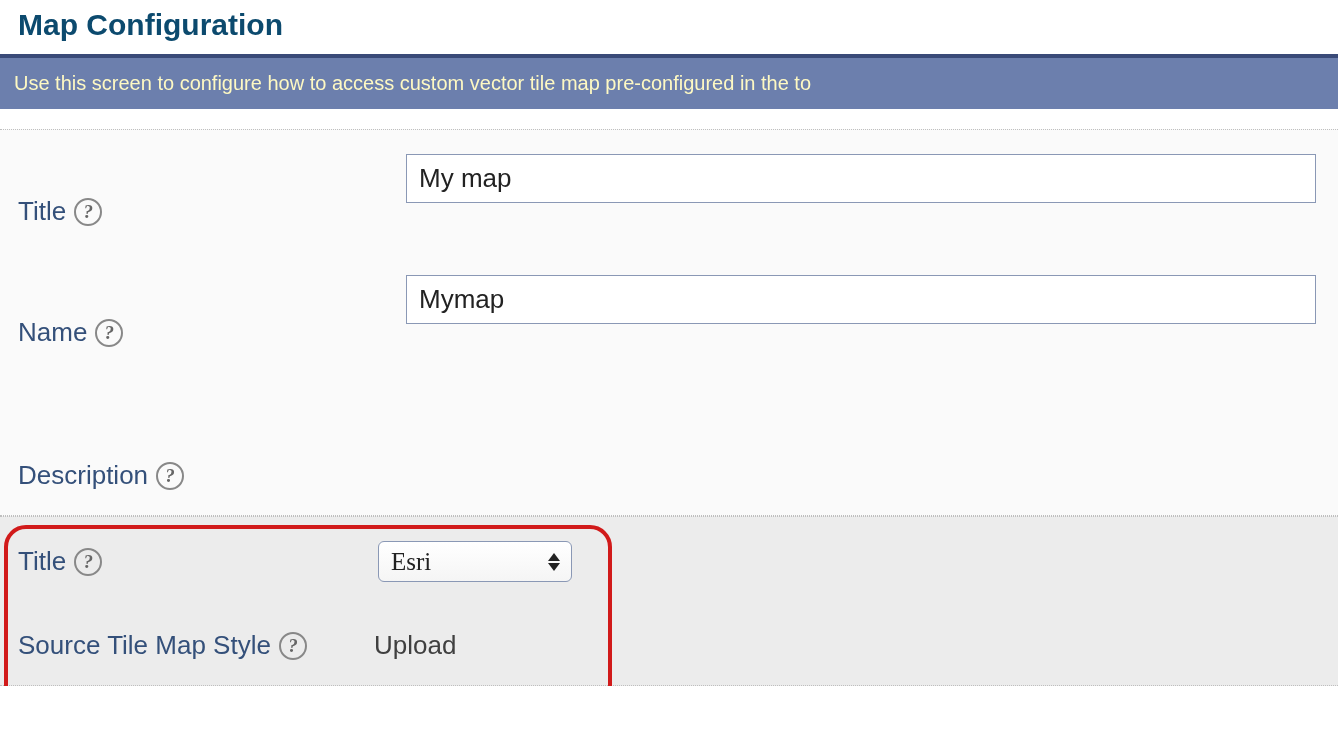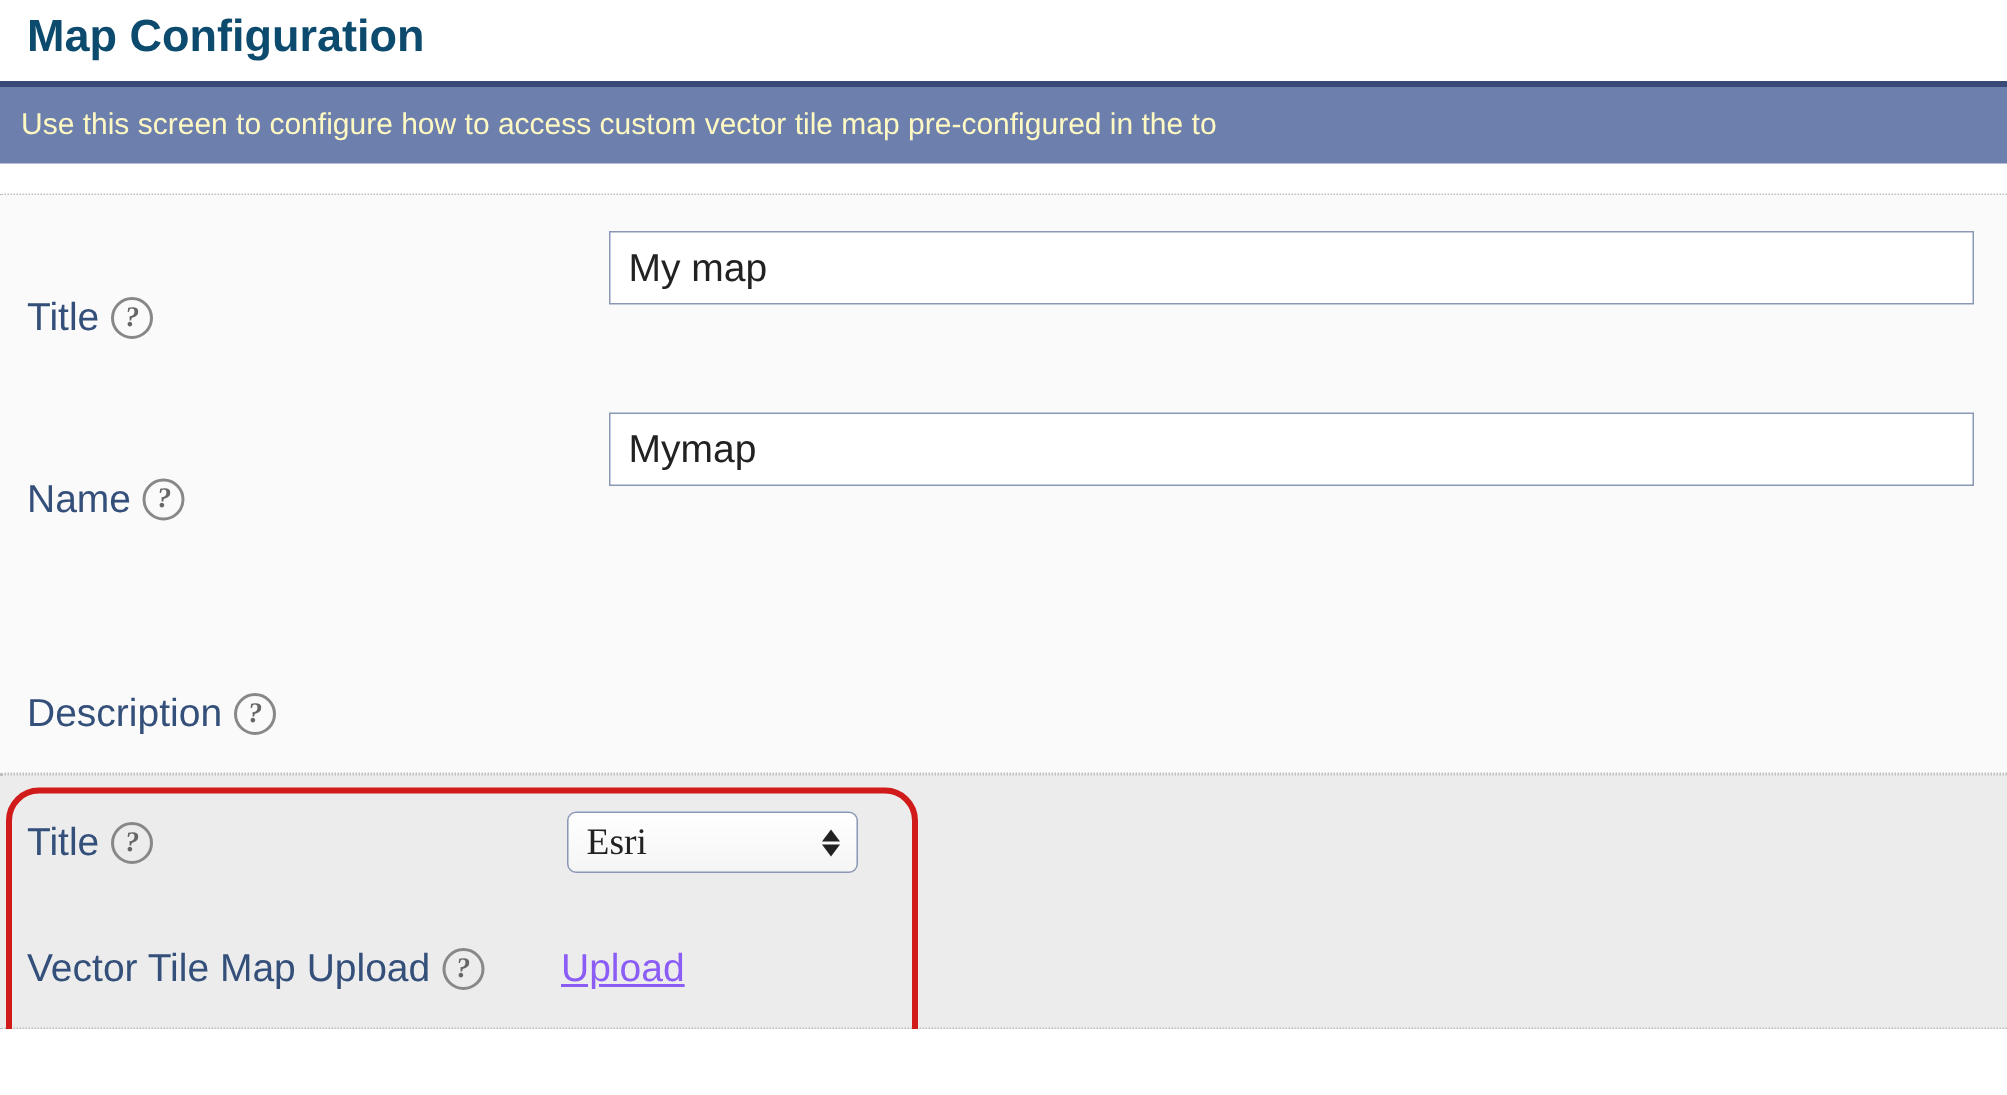--- a/index.html
+++ b/index.html
@@ -152,23 +152,22 @@
     pointer-events: none;
   }
   .arrow-up, .arrow-down {
     width: 0; height: 0;
     border-left: 6px solid transparent;
     border-right: 6px solid transparent;
   }
   .arrow-up { border-bottom: 8px solid #222; }
   .arrow-down { border-top: 8px solid #222; }
   .upload-link {
-    color: #8b5cf6;
-    font-size: 26px;
-    text-decoration: underline;
+    color: #404040;
+    font-size: 26px;
     cursor: pointer;
     margin-left: 16px;
   }
 </style>
 </head>
 <body>
 
 <div class="page-title">Map Configuration</div>
 
 <div class="info-banner">Use this screen to configure how to access custom vector tile map pre-configured in the to</div>
@@ -218,19 +217,19 @@
       </select>
       <span class="select-arrows">
         <span class="arrow-up"></span>
         <span class="arrow-down"></span>
       </span>
     </div>
   </div>
 
   <div class="lower-row">
     <div class="lower-label" style="width:340px;">
-      <span>Vector Tile Map Upload</span>
+      <span>Source Tile Map Style</span>
       <span class="help-icon">?</span>
     </div>
     <a class="upload-link">Upload</a>
   </div>
 
 </div>
 
 </body></html>

